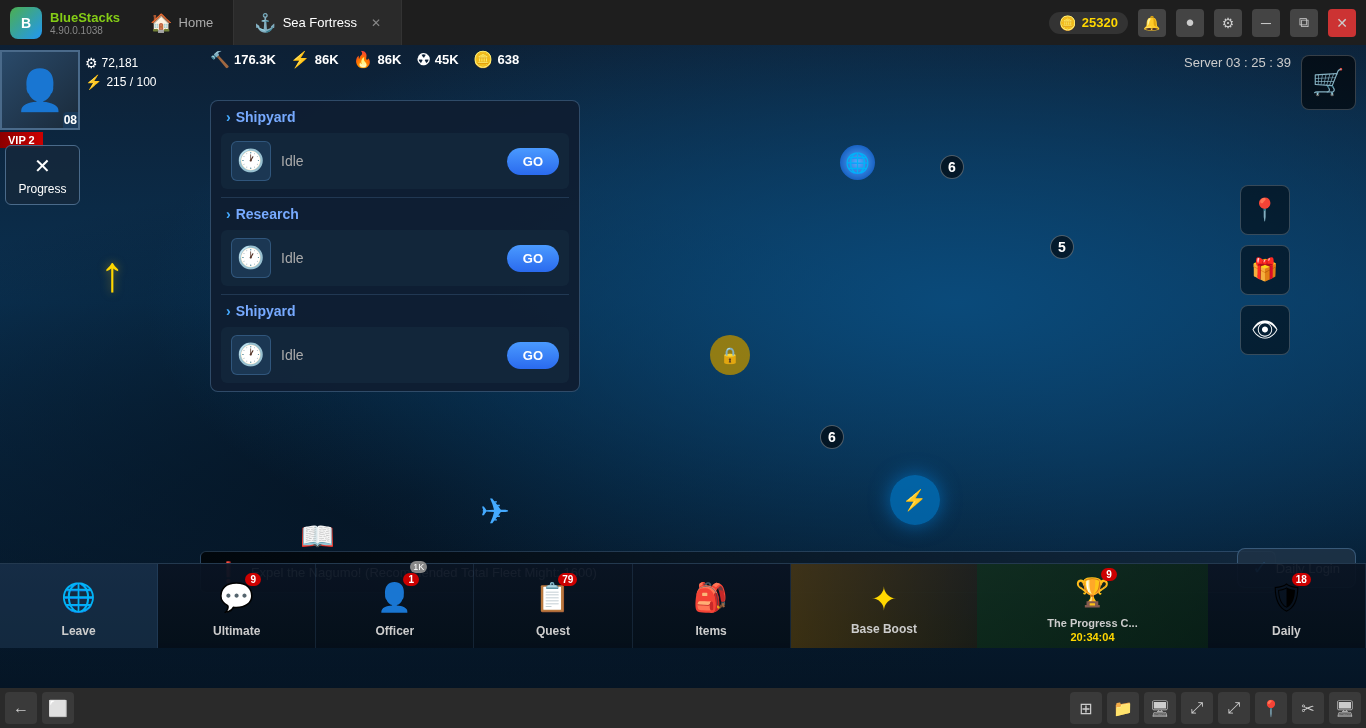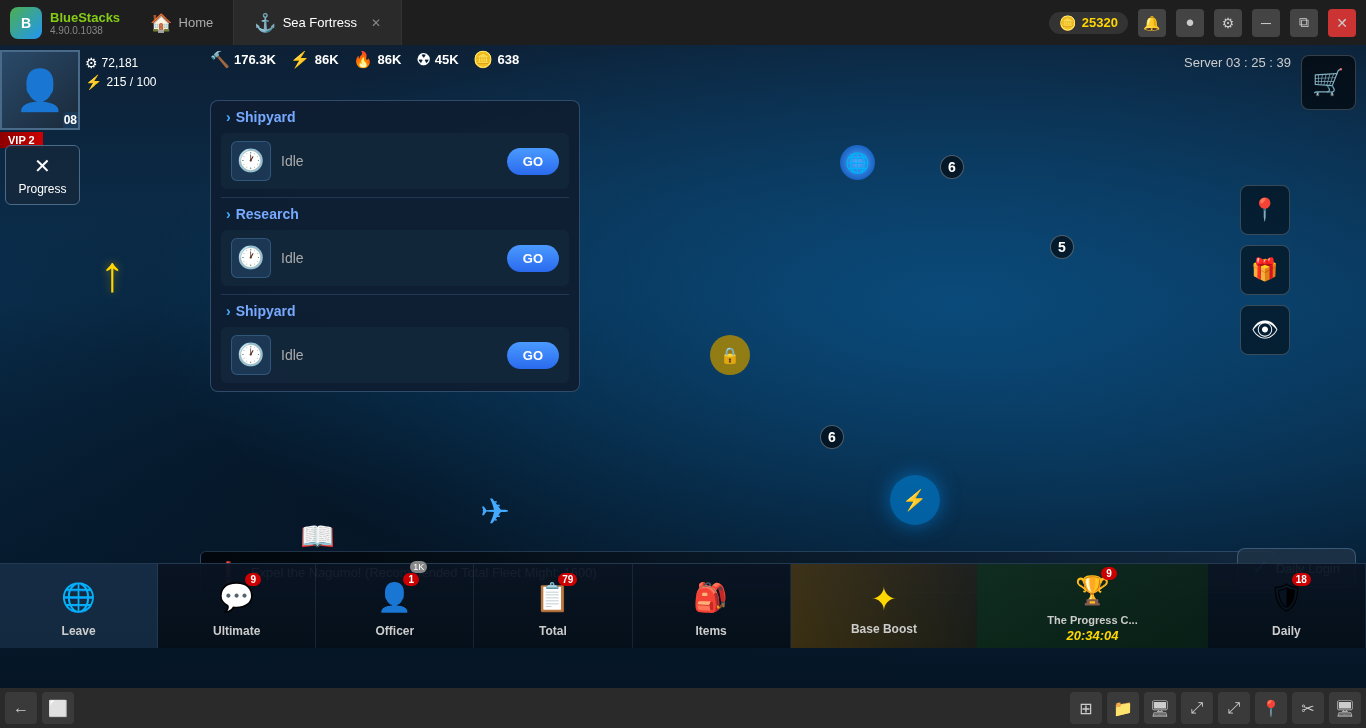--- a/index.html
+++ b/index.html
@@ -576,21 +576,21 @@
         <span class="nav-sub-badge" style="top:-14px;right:-10px;background:#888;color:white;font-size:9px;border-radius:8px;padding:1px 3px;">1K</span>
       </div>
       <span class="nav-label">Officer</span>
     </div>
 
     <div class="nav-item">
       <div class="nav-icon-wrap">
         <span class="nav-icon">📋</span>
         <span class="nav-badge">79</span>
       </div>
-      <span class="nav-label">Total</span>
+      <span class="nav-label">Quest</span>
     </div>
 
     <div class="nav-item">
       <div class="nav-icon-wrap">
         <span class="nav-icon">🎒</span>
       </div>
       <span class="nav-label">Items</span>
     </div>
 
     <div class="nav-base-boost">
@@ -599,21 +599,21 @@
       </div>
       <span class="nav-label">Base Boost</span>
     </div>
 
     <div class="nav-events">
       <div class="nav-icon-wrap">
         <span class="nav-icon">🏆</span>
         <span class="nav-badge">9</span>
       </div>
       <span class="nav-label" style="font-size:11px;">The Progress C...</span>
-      <span class="nav-label" style="font-size:13px;color:#FFD700;font-style:italic;">20:34:04</span>
+      <span class="nav-label" style="font-size:11px;color:#FFD700;">20:34:04</span>
     </div>
 
     <div class="nav-item">
       <div class="nav-icon-wrap">
         <span class="nav-icon">🛡</span>
         <span class="nav-badge">18</span>
       </div>
       <span class="nav-label">Daily</span>
     </div>
 

